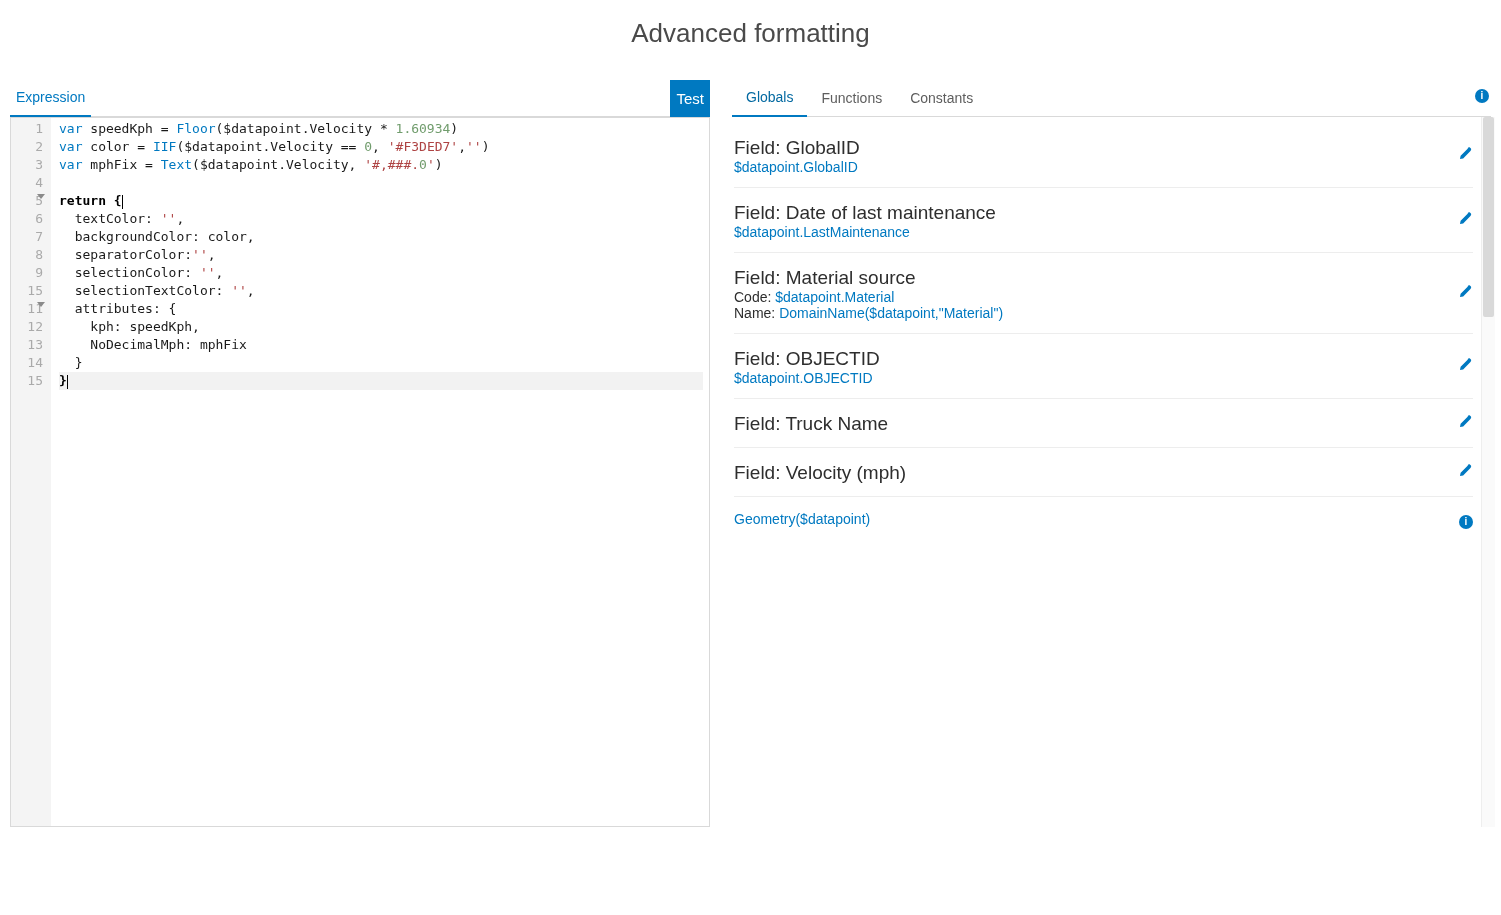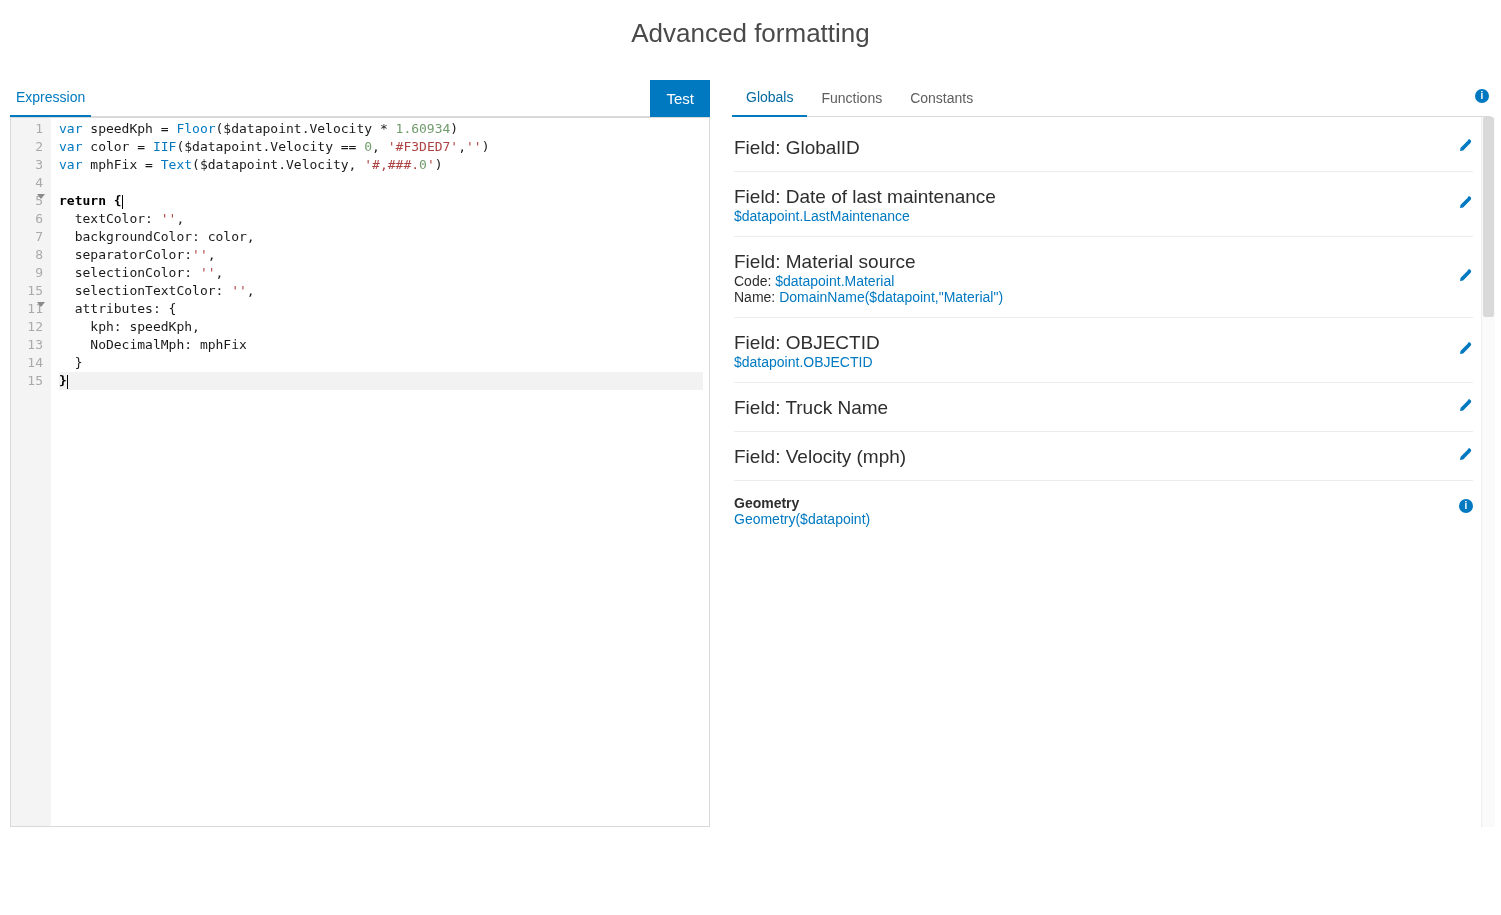--- a/index.html
+++ b/index.html
@@ -23,21 +23,21 @@
   .title{width:100%;text-align:center;font-size:26px;font-weight:300;color:#4a4a4a;padding:18px 0 30px 0;}
   .body{display:flex;gap:8px;padding:0 10px;}
   .left{width:700px;display:flex;flex-direction:column;}
   .right{flex:1;display:flex;flex-direction:column;margin-left:14px;position:relative;}
 
   
   .left-head{display:flex;align-items:flex-end;justify-content:space-between;border-bottom:1px solid var(--border);}
   .tab-row{display:flex;}
   .tab{padding:10px 6px;color:#5e5e5e;font-size:14px;cursor:pointer;}
   .tab.active{color:var(--link);border-bottom:2px solid var(--link);margin-bottom:-1px;}
-  .test-btn{background:var(--blue-btn);color:#fff;border:none;padding:10px 16px;font-size:15px;cursor:pointer;margin-bottom:-1px;}
+  .test-btn{background:var(--blue-btn);color:#fff;border:none;padding:10px 6px;font-size:15px;cursor:pointer;margin-bottom:-1px;}
 
   
   .editor{border:1px solid var(--border);height:710px;display:flex;font-family:Consolas,Menlo,monospace;font-size:13px;line-height:18px;}
   .gutter{background:var(--gutter-bg);text-align:right;color:var(--gutter-text);padding:2px 8px 0 8px;width:40px;user-select:none;}
   .gutter div{height:18px;position:relative;}
   .fold{position:absolute;right:-2px;top:2px;width:0;height:0;border-left:4px solid transparent;border-right:4px solid transparent;border-top:5px solid #8a8a8a;}
   .code{padding:2px 6px 0 8px;flex:1;white-space:pre;}
   .code div{height:18px;}
   .kw{color:var(--kw);}
   .fn{color:var(--kw);}
@@ -105,20 +105,21 @@
       <div class="right-head">
         <div class="rtab active">Globals</div>
         <div class="rtab">Functions</div>
         <div class="rtab">Constants</div>
         <div class="info-icon">i</div>
       </div>
       <div class="scrollwrap">
         <div class="fields" id="fields">
             <div class="field">
               <div class="label">Field: GlobalID</div>
+              <div class="link">$datapoint.GlobalID</div>
               <span class="edit-icon"><svg viewBox="0 0 16 16">
                   <path d="M11.1 2.2l2.7 2.7-8.3 8.3-3.4.7.7-3.4 8.3-8.3zm1.1-1.1l1.6 1.6c.4.4.4 1.1 0 1.5l-.9.9-2.7-2.7.9-.9c.4-.4 1.1-.4 1.5 0z"></path>
                 </svg></span>
             </div>
             <div class="field">
               <div class="label">Field: Date of last maintenance</div>
               <div class="link">$datapoint.LastMaintenance</div>
               <span class="edit-icon"><svg viewBox="0 0 16 16">
                   <path d="M11.1 2.2l2.7 2.7-8.3 8.3-3.4.7.7-3.4 8.3-8.3zm1.1-1.1l1.6 1.6c.4.4.4 1.1 0 1.5l-.9.9-2.7-2.7.9-.9c.4-.4 1.1-.4 1.5 0z"></path>
                 </svg></span>
@@ -144,21 +145,20 @@
                   <path d="M11.1 2.2l2.7 2.7-8.3 8.3-3.4.7.7-3.4 8.3-8.3zm1.1-1.1l1.6 1.6c.4.4.4 1.1 0 1.5l-.9.9-2.7-2.7.9-.9c.4-.4 1.1-.4 1.5 0z"></path>
                 </svg></span>
             </div>
             <div class="field">
               <div class="label">Field: Velocity (mph)</div>
               <span class="edit-icon"><svg viewBox="0 0 16 16">
                   <path d="M11.1 2.2l2.7 2.7-8.3 8.3-3.4.7.7-3.4 8.3-8.3zm1.1-1.1l1.6 1.6c.4.4.4 1.1 0 1.5l-.9.9-2.7-2.7.9-.9c.4-.4 1.1-.4 1.5 0z"></path>
                 </svg></span>
             </div>
             <div class="field" style="border-bottom: none;">
-              <div class="geom-head">Geometry</div>
               <div class="link">Geometry($datapoint)</div>
               <div class="geom-info">i</div>
             </div>
           </div>
         <div class="scrollbar">
 
           <div class="handle"></div>
 
         </div>
       </div>

